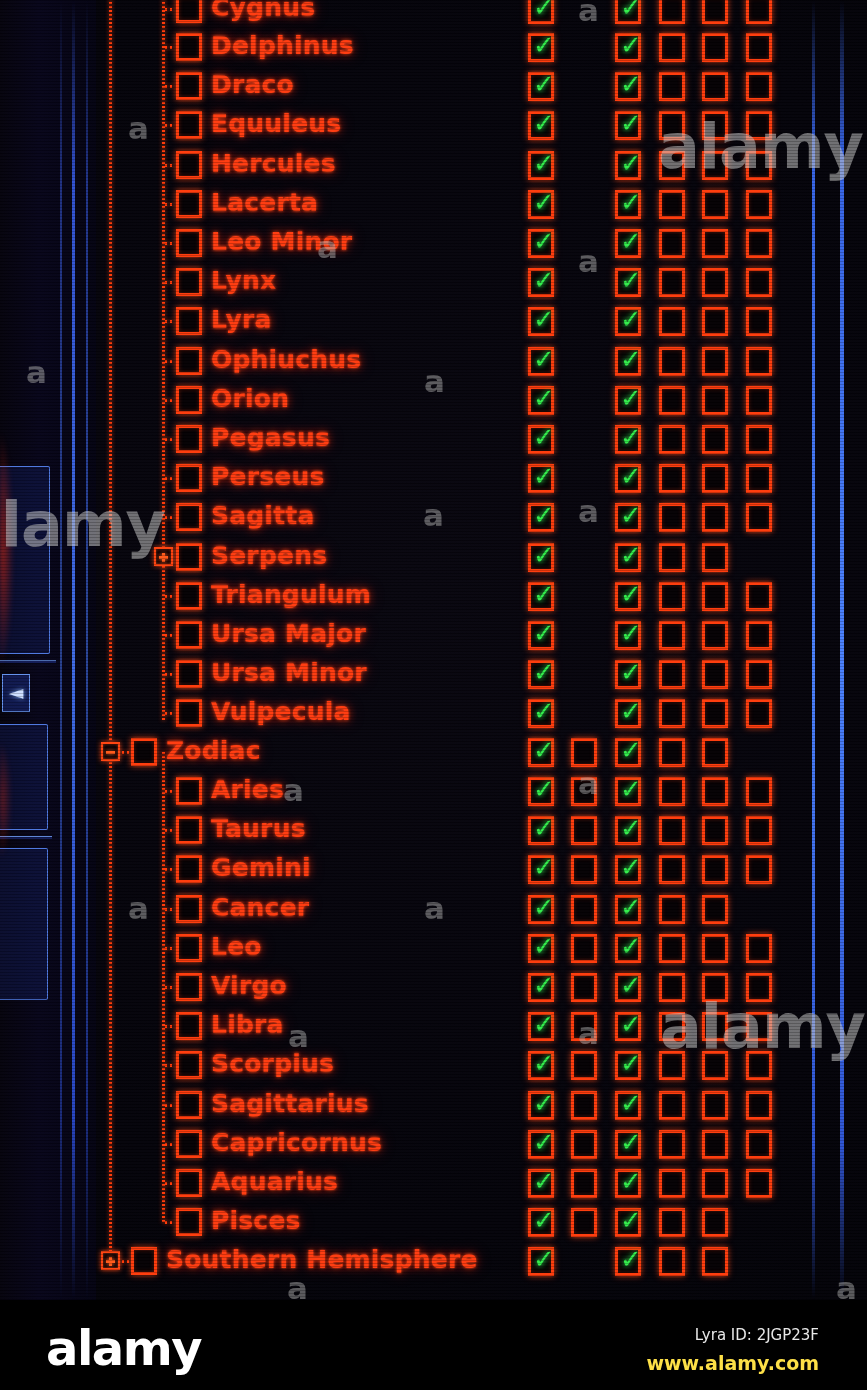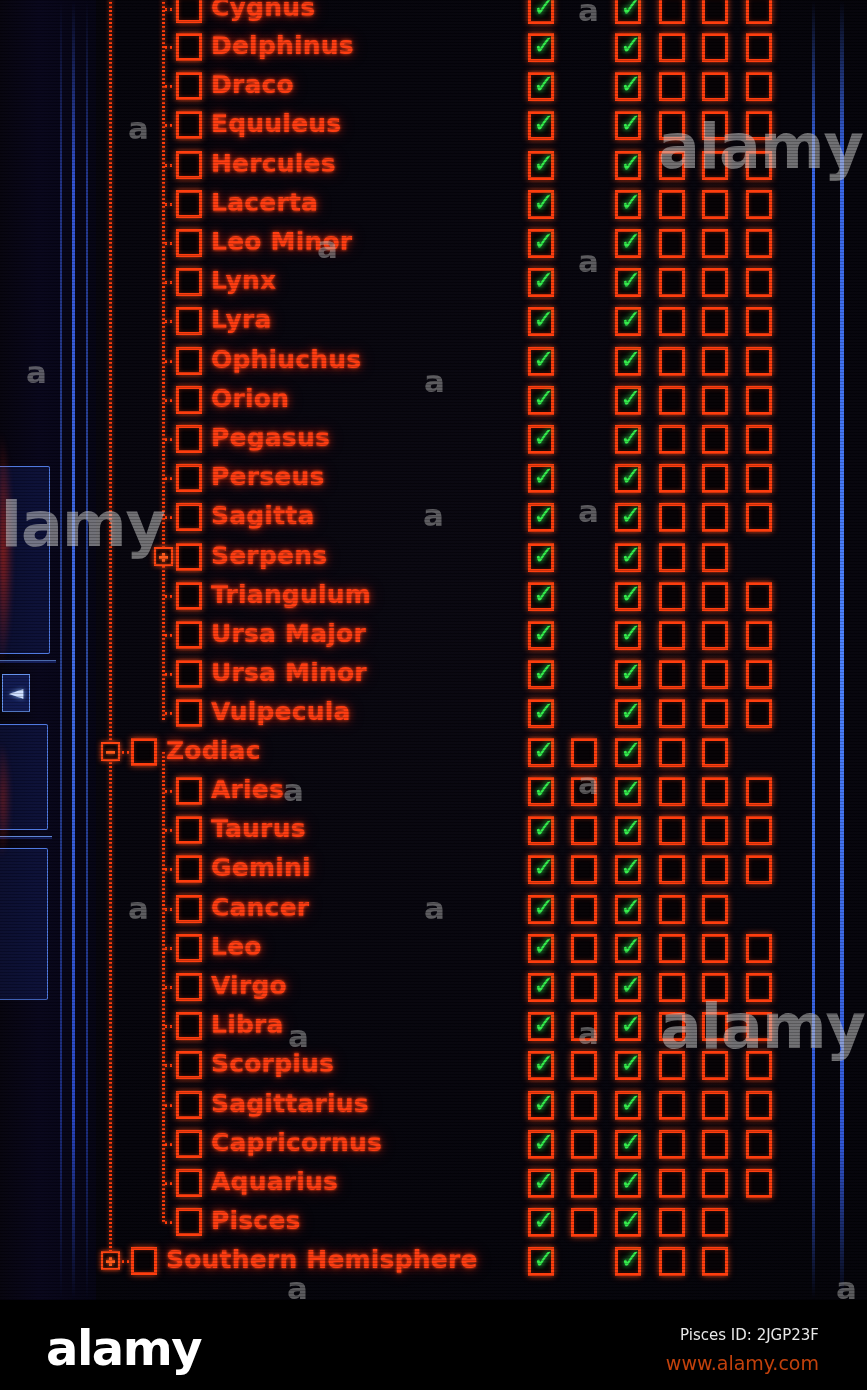--- a/index.html
+++ b/index.html
@@ -282,23 +282,23 @@
     right: 48px;
     top: 26px;
     color: #e8e8e8;
     font-family: "DejaVu Sans", sans-serif;
     font-size: 15px;
   }
   .footer-url {
     position: absolute;
     right: 48px;
     top: 52px;
-    color: #c2410c;
+    color: #fde047;
     font-family: "DejaVu Sans", sans-serif;
-    font-weight: normal;
+    font-weight: bold;
     font-size: 19px;
   }
 
   
   .scanlines {
     position: absolute;
     left: 0; top: 0;
     width: 867px; height: 1300px;
     background-image: repeating-linear-gradient(180deg, rgba(0,0,0,0.20) 0px, rgba(0,0,0,0.20) 1px, rgba(255,255,255,0.012) 1px, rgba(255,255,255,0.012) 3px);
     pointer-events: none;
@@ -833,17 +833,17 @@
         <div class="wm wm-big" style="left: 660px; top: 990px;">alamy</div>
         <div class="wm wm-small" style="left: 287px; top: 1270px;">a</div>
         <div class="wm wm-small" style="left: 836px; top: 1270px;">a</div>
       </div>
 
     <div class="scanlines"></div>
   </div>
 
   <div class="footer">
     <div class="footer-logo">alamy</div>
-    <div class="footer-id">Pisces ID: 2JGP23F</div>
+    <div class="footer-id">Lyra ID: 2JGP23F</div>
     <div class="footer-url">www.alamy.com</div>
   </div>
 
 </div>
 
 </body></html>

